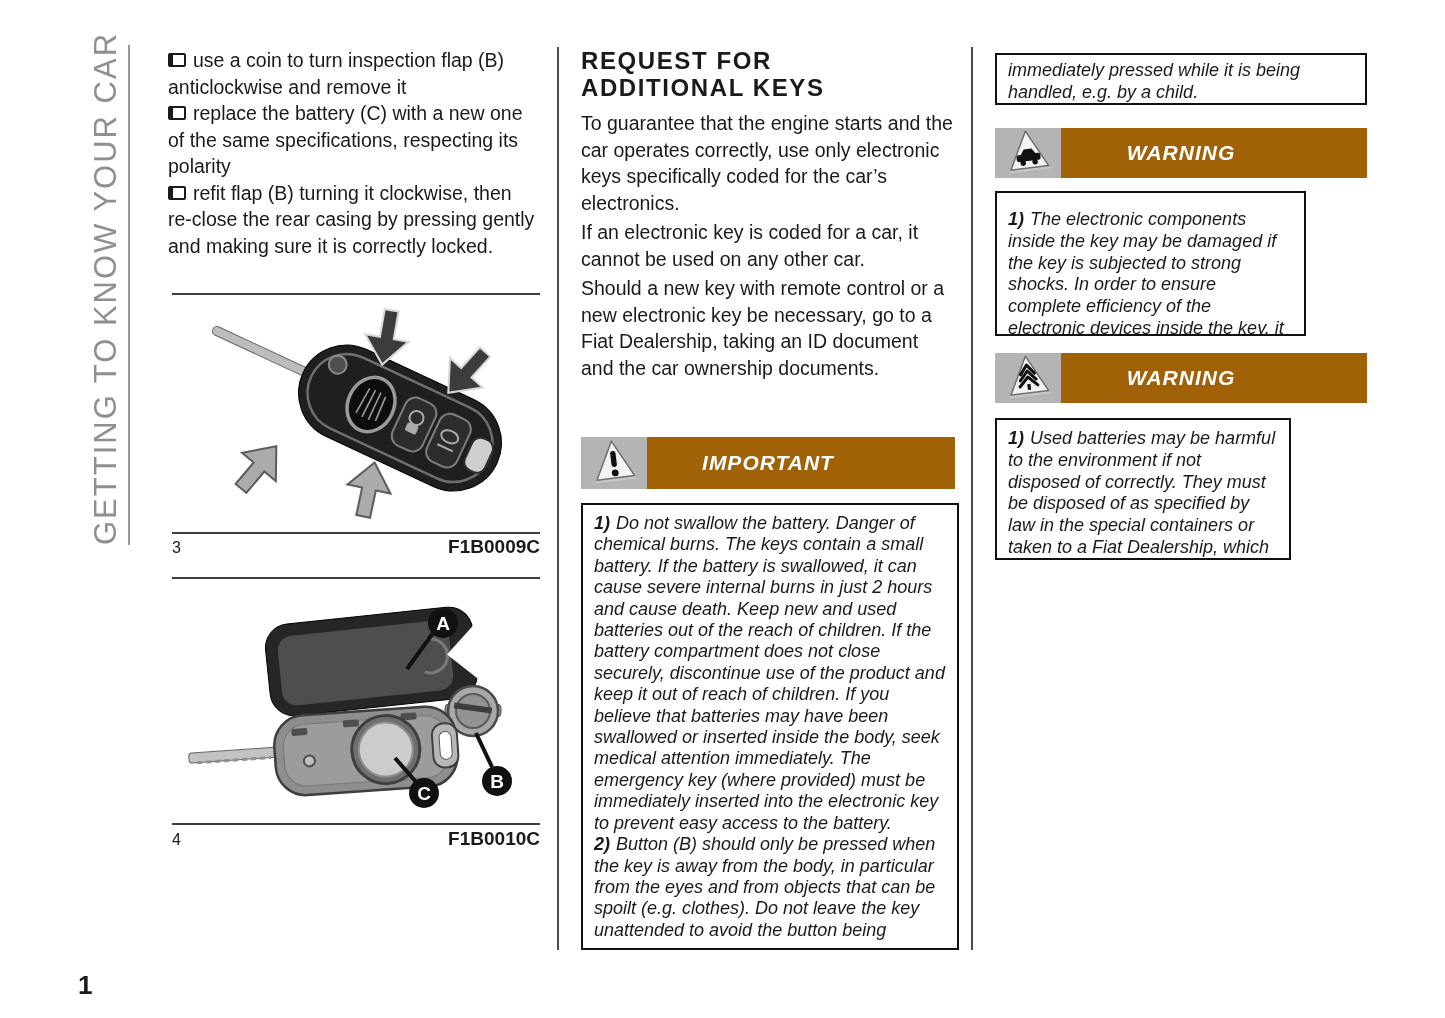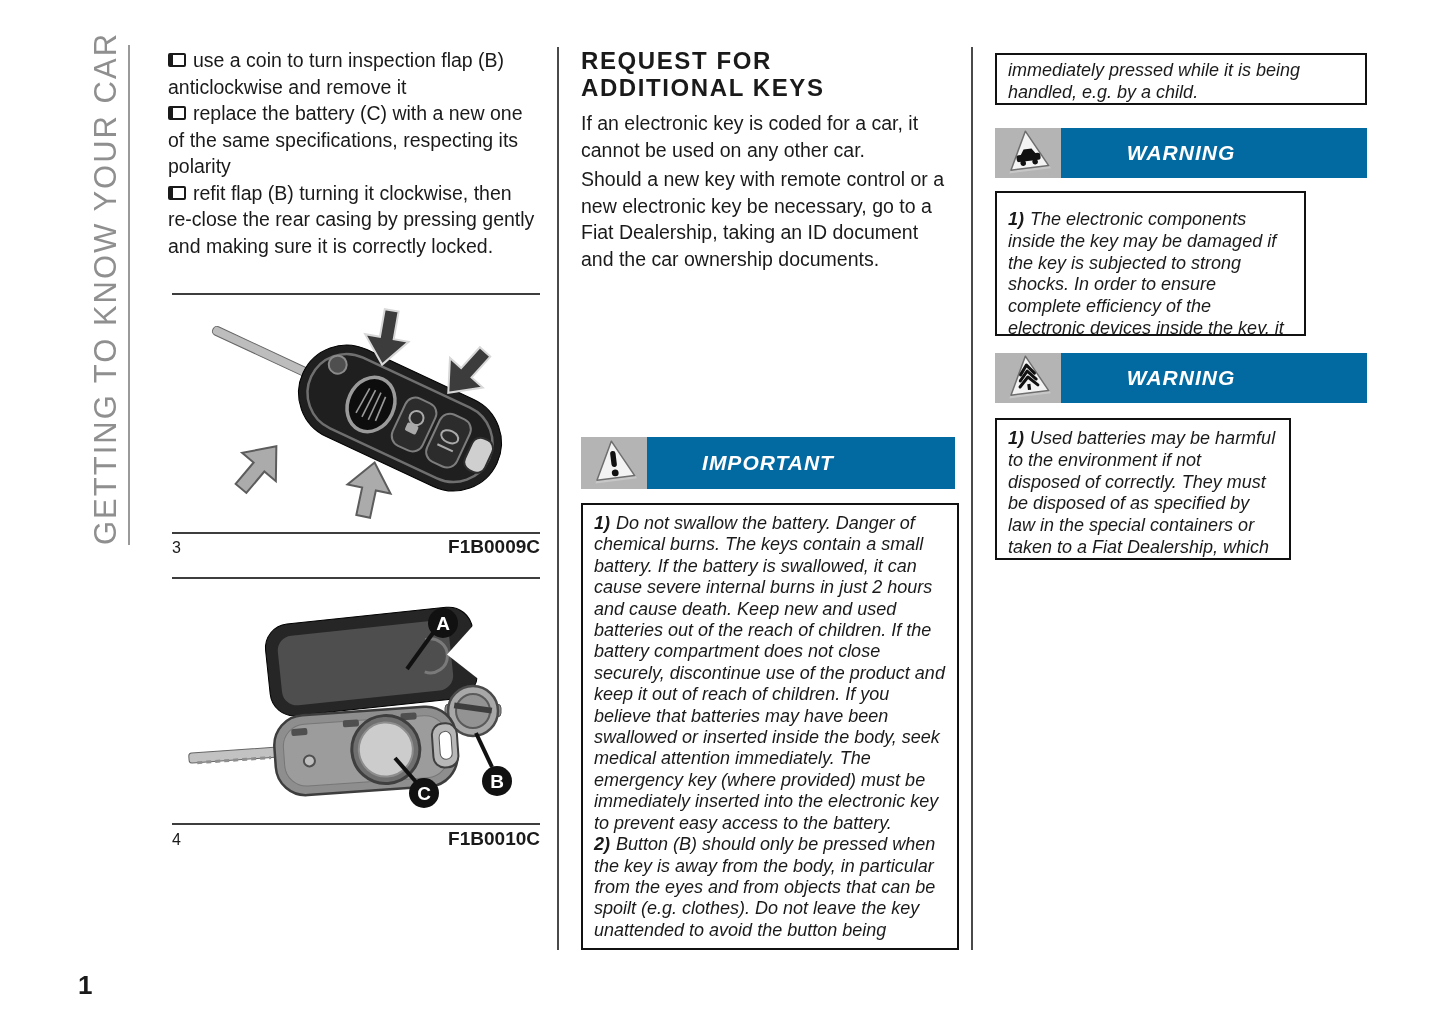--- a/index.html
+++ b/index.html
@@ -29,21 +29,21 @@
   .fig-svg{position:absolute;overflow:visible;}
 
   
   .vline{position:absolute;top:47px;width:2px;height:903px;background:#4a4a4a;}
 
   
   .mid-col{position:absolute;left:581px;top:47px;width:374px;}
   .heading{font-size:24px;font-weight:700;letter-spacing:1.6px;line-height:27px;margin-bottom:9px;}
   .mid-col p{margin:0 0 3px 0;}
 
-  .banner{position:absolute;height:52px;background:#0369a1;}
+  .banner{position:absolute;height:52px;background:#a16207;}
   .banner .icon-zone{position:absolute;left:0;top:0;width:66px;height:100%;background:#b4b4b4;
     display:flex;align-items:center;justify-content:center;}
   .banner .banner-title{position:absolute;left:0;top:0;right:0;bottom:0;display:flex;
     align-items:center;justify-content:center;color:#fff;font-weight:700;font-style:italic;
     font-size:21px;letter-spacing:1px;}
 
   .note-box{position:absolute;border:2.5px solid #111;background:#fff;box-sizing:border-box;
     font-style:italic;overflow:hidden;}
   .note-box p{margin:0;}
   .note-box .num{font-weight:700;margin-right:6px;}
@@ -160,20 +160,21 @@
   </div>
 
   <div class="vline" style="left:557px"></div>
   <div class="vline" style="left:971px"></div>
 
   <div class="mid-col body-text">
     <div class="heading">
       <div>REQUEST FOR</div>
       <div>ADDITIONAL KEYS</div>
     </div>
+    <p>To guarantee that the engine starts and the car operates correctly, use only electronic keys specifically coded for the car’s electronics.</p>
     <p>If an electronic key is coded for a car, it cannot be used on any other car.</p>
     <p>Should a new key with remote control or a new electronic key be necessary, go to a Fiat Dealership, taking an ID document and the car ownership documents.</p>
   </div>
 
   <div class="banner" style="left:581px;top:437px;width:374px">
     <div class="icon-zone">
       <svg width="46" height="46" viewBox="0 0 46 46">
         <g transform="rotate(-7 23 23)">
           <polygon points="23,3 44,41 2,41" fill="#c7c7c7"></polygon>
           <polygon points="23,1 42,38 4,38" fill="#f3f3f3" stroke="#6e6e6e" stroke-width="1.5" stroke-linejoin="round"></polygon>

